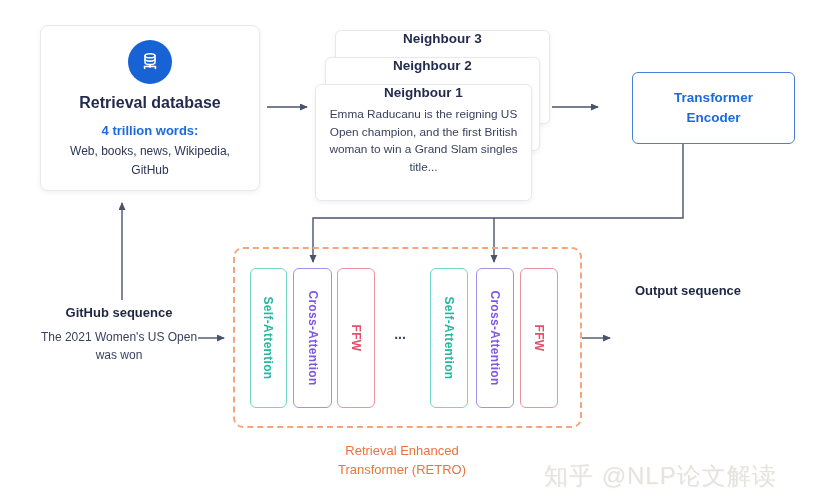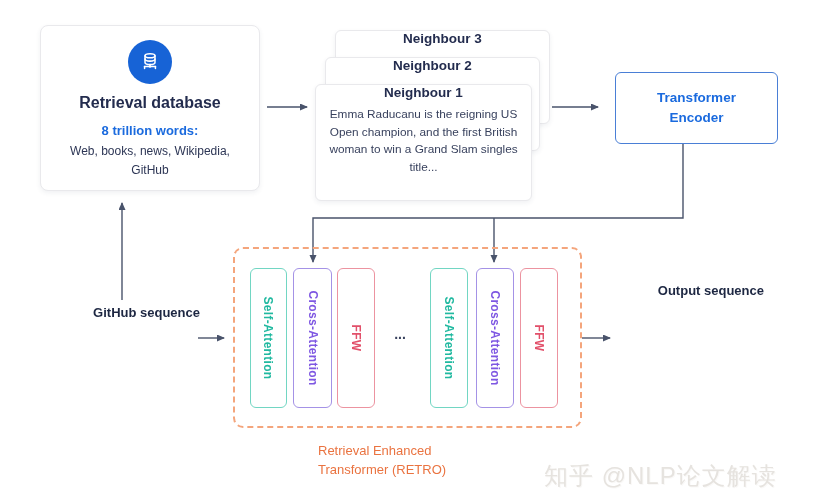--- a/index.html
+++ b/index.html
@@ -19,46 +19,46 @@
   .db-stat{margin-top:11px;font-size:13px;font-weight:bold;color:#1a6ade;}
   .db-sources{margin:4px 12px 0;font-size:12px;color:#2d3655;line-height:1.55;}
 
   .n-card{border-radius:6px;text-align:center;}
   .n-card .n-title{font-size:13.5px;font-weight:bold;color:#232c4e;}
   .n3{left:335px;top:30px;width:213px;height:92px;z-index:1;}
   .n2{left:325px;top:57px;width:213px;height:92px;z-index:2;}
   .n1{left:315px;top:84px;width:215px;height:115px;z-index:3;}
   .n-body{margin:6px 11px 0;font-size:11.8px;color:#39425e;line-height:1.5;}
 
-  .encoder{position:absolute;left:615px;top:72px;width:161px;height:70px;background:#fff;
+  .encoder{position:absolute;left:632px;top:72px;width:161px;height:70px;background:#fff;
            border:1.5px solid #4a7fd6;border-radius:6px;display:flex;align-items:center;
            justify-content:center;text-align:center;}
   .encoder span{font-size:13.5px;font-weight:bold;color:#1a6ade;white-space:pre-line;line-height:1.5;}
 
   
   .retro-box{position:absolute;left:233px;top:247px;width:345px;height:177px;
              border:2px dashed #f4a57c;border-radius:10px;background:transparent;}
   .layer{position:absolute;top:268px;height:138px;width:36px;background:#fff;border-radius:6px;
          display:flex;align-items:center;justify-content:center;z-index:4;}
   .layer span{transform:rotate(90deg);white-space:nowrap;font-size:12px;font-weight:600;letter-spacing:.3px;}
   .sa{border:1.5px solid #72d6c3;}  .sa span{color:#21b9a0;}
   .ca{border:1.5px solid #a492e6;}  .ca span{color:#7e57e2;}
   .ffw{border:1.5px solid #ec93a0;} .ffw span{color:#e2506a;}
   .sa1{left:250px;width:35px;} .ca1{left:293px;width:37px;} .ffw1{left:337px;}
   .sa2{left:430px;} .ca2{left:476px;} .ffw2{left:520px;}
   .dots{position:absolute;left:388px;top:326px;width:24px;text-align:center;
         font-size:14px;font-weight:bold;color:#39425e;z-index:4;}
 
-  .seq{position:absolute;text-align:right;}
+  .seq{position:absolute;text-align:center;}
   .input-seq{left:38px;top:305px;width:162px;}
   .output-seq{left:612px;top:283px;width:152px;}
   .seq-title{font-size:13px;font-weight:bold;color:#1d2742;}
   .seq-body{margin-top:8px;font-size:12px;color:#39425e;line-height:1.5;}
 
-  .caption{position:absolute;left:318px;top:442px;width:168px;text-align:left;
+  .caption{position:absolute;left:318px;top:442px;width:168px;text-align:center;
            font-size:13px;color:#ea7340;line-height:1.45;}
 
   .watermark{position:absolute;left:544px;top:460px;font-size:24px;letter-spacing:1px;
              color:#e6e3df;text-shadow:1px 1px 0 #faf9f8;white-space:nowrap;}
 </style>
 </head>
 <body>
 
 <div class="canvas">
 
@@ -86,21 +86,21 @@
         <path d="M7.4,6.2 V12.4 A4.6,1.9 0 0 0 16.6,12.4 V6.2"></path>
         <path d="M7.4,9.3 A4.6,1.9 0 0 0 16.6,9.3"></path>
         <path d="M12,14.3 V16.2"></path>
         <path d="M7,16.2 H17"></path>
         <path d="M7,16.2 V18"></path>
           <path d="M17,16.2 V18"></path>
         <rect x="11" y="15.3" width="2" height="1.8" fill="#ffffff" stroke="none"></rect>
       </svg>
     </div>
     <div class="db-title">Retrieval database</div>
-    <div class="db-stat">8 trillion words:</div>
+    <div class="db-stat">4 trillion words:</div>
     <div class="db-sources">Web, books, news, Wikipedia, GitHub</div>
   </div>
 
   <div class="card n-card n3">
     <div class="n-title">Neighbour 3</div>
   </div>
   <div class="card n-card n2">
     <div class="n-title">Neighbour 2</div>
   </div>
   <div class="card n-card n1">
@@ -108,20 +108,21 @@
     <div class="n-body">Emma Raducanu is the reigning US Open champion, and the first British woman to win a Grand Slam singles title...</div>
   </div>
 
   <div class="encoder">
     <span>Transformer
 Encoder</span>
   </div>
 
   <div class="seq input-seq">
     <div class="seq-title">GitHub sequence</div>
+    <div class="seq-body">The 2021 Women's US Open was won</div>
   </div>
 
   <div class="retro-box"></div>
 
   <div class="layer sa sa1">
     <span>Self-Attention</span>
   </div>
   <div class="layer ca ca1">
     <span>Cross-Attention</span>
   </div>

